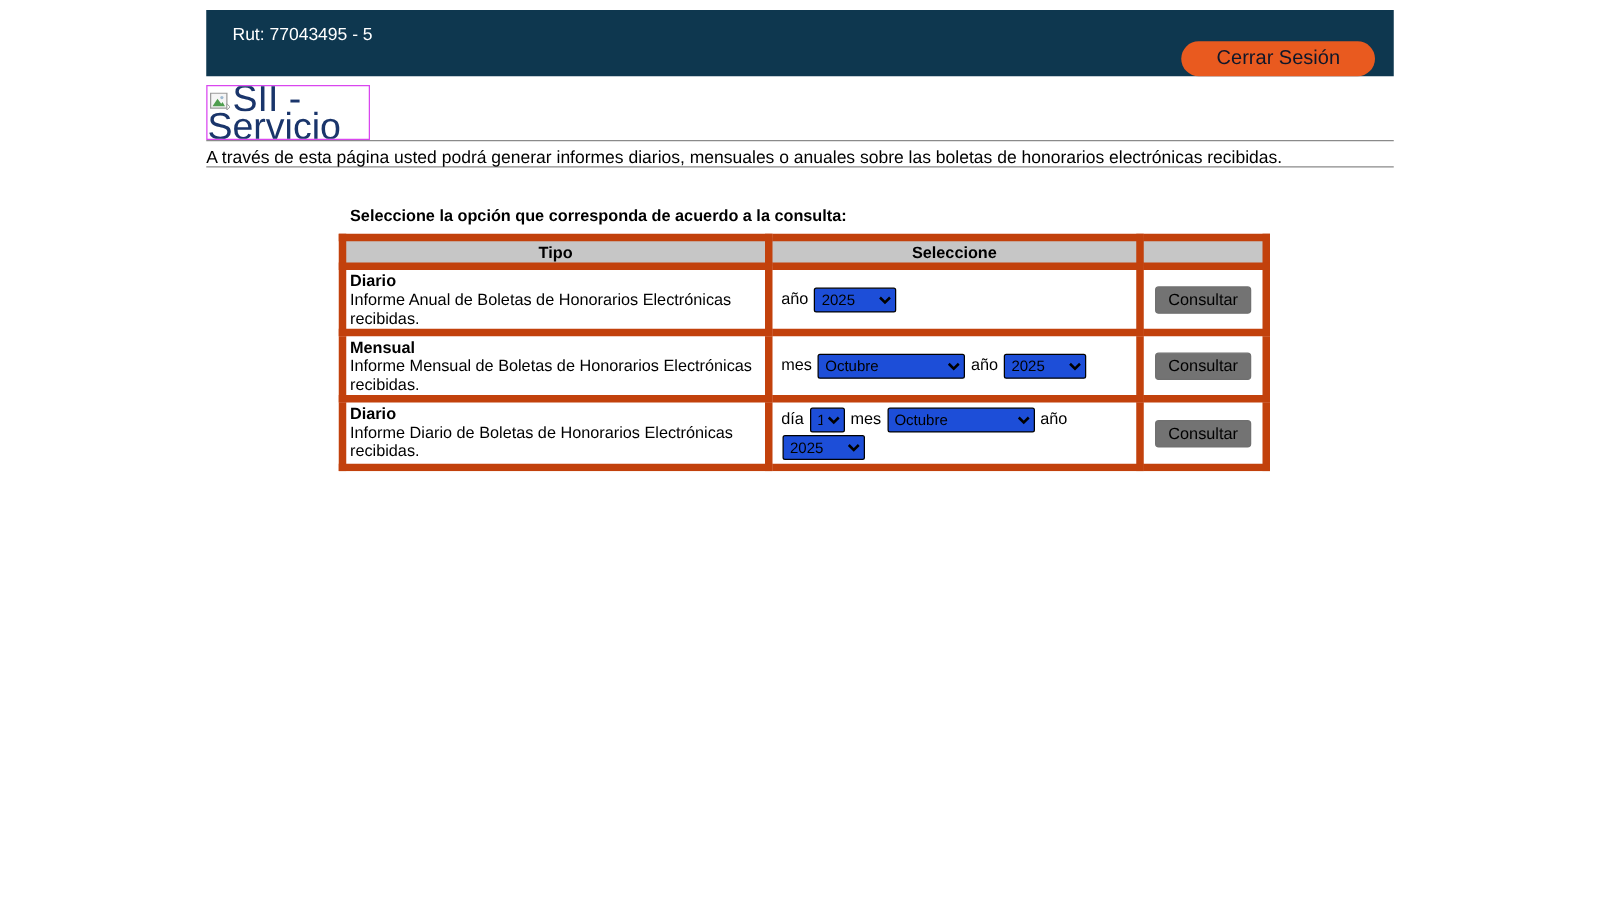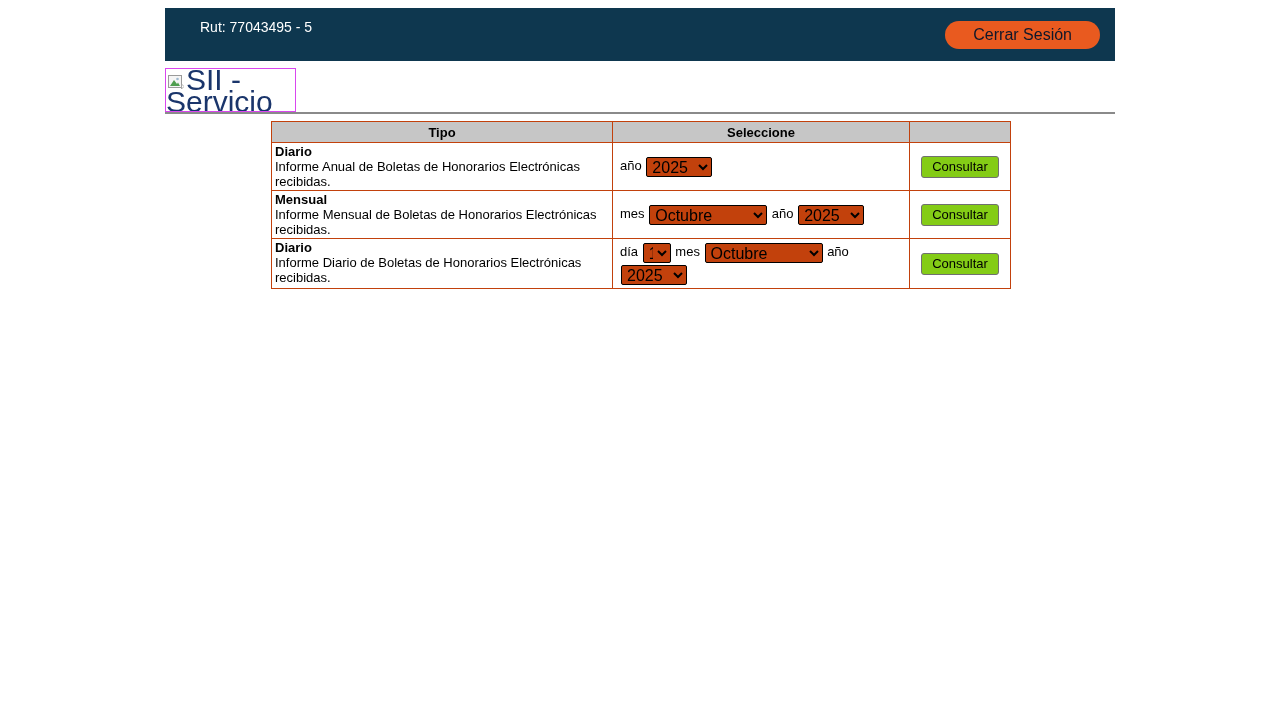--- a/index.html
+++ b/index.html
@@ -8,58 +8,58 @@
     --link-blue:#1f6fa7;
     --alt-text-blue:#1a356b;
     --table-header-bg:#c6c6c6;
   }
   *{box-sizing:border-box;}
   html,body{margin:0;padding:0;background:#fff;}
   body{font-family:"Liberation Sans","DejaVu Sans",sans-serif;color:#000;}
   .container{width:950px;margin:8px auto 0;}
 
   
-  .topbar{height:53px;background:var(--header-bg);display:flex;align-items:center;justify-content:space-between;padding:0 15px 0 35px;}
+  .topbar{height:53px;background:var(--header-bg);display:flex;align-items:flex-end;justify-content:space-between;padding:0 15px 0 21px;}
   .rut{color:#fff;font-size:14px;align-self:flex-start;margin-top:11px;}
   .logout-btn{background:var(--accent-orange);color:#0f172a;border:none;border-radius:14px;height:28px;padding:0 28px;font-size:16px;font-family:inherit;cursor:pointer;}
 
   
   .brandrow{display:flex;justify-content:space-between;align-items:center;margin-top:7px;}
   .logo-box{display:block;width:131px;height:44px;border:1px solid #d946ef;overflow:hidden;color:var(--alt-text-blue);font-size:30px;line-height:22px;text-decoration:none;cursor:pointer;}
   .logo-box .bimg{display:inline-block;vertical-align:baseline;margin:0 2px 0 2px;}
   .mainnav{display:flex;gap:41px;align-items:center;padding-bottom:8px;}
   .mainnav a{color:var(--link-blue);font-size:22px;text-decoration:none;cursor:pointer;}
 
   hr.rule{border:none;border-top:1px solid #8a8a8a;margin:0;}
   .rule-nav{margin-top:12px;}
   .rule-desc{margin-top:24px;}
 
   .page-title{font-size:17px;font-weight:bold;margin:53px 0 0;line-height:20px;}
   .page-desc{font-size:14px;margin:5px 0 0;line-height:15px;}
 
   .prompt{font-size:13px;font-weight:bold;margin:31px 0 0 115px;}
 
   table.consulta{border-collapse:collapse;margin:7px 0 0 106px;table-layout:fixed;width:739px;font-size:13px;}
-  table.consulta th,table.consulta td{border:1px solid #c2410c;}
+  table.consulta th,table.consulta td{border:6px solid #c2410c;}
   table.consulta th{background:var(--table-header-bg);font-weight:bold;height:21px;font-size:13px;padding:1px 2px;}
   .col-tipo{width:341px;}
   .col-sel{width:297px;}
   .col-btn{width:101px;}
   td.tipo{vertical-align:top;padding:1px 3px;line-height:15px;}
   td.tipo .row-title{font-weight:bold;}
   td.sel{vertical-align:middle;padding:2px 2px 2px 7px;line-height:21px;}
   td.act{text-align:center;vertical-align:middle;}
   .r1{height:45px;}
   .r2{height:47px;}
   .r3{height:50px;}
-  select{font-family:inherit;font-size:16px;height:20px;border:1px solid #000;border-radius:2px;background:#c2410c;padding:0 1px;margin:1px 1px;vertical-align:middle;}
+  select{font-family:inherit;font-size:12px;height:20px;border:1px solid #000;border-radius:2px;background:#1d4ed8;padding:0 1px;margin:1px 1px;vertical-align:middle;}
   .sel-dia{width:28px;}
   .sel-mes{width:118px;}
   .sel-ano{width:66px;}
-  .consultar-btn{font-family:inherit;font-size:13px;background:#84cc16;border:1px solid #707070;border-radius:3px;height:22px;padding:0 10px;cursor:pointer;color:#000;}
+  .consultar-btn{font-family:inherit;font-size:13px;background:#737373;border:1px solid #707070;border-radius:3px;height:22px;padding:0 10px;cursor:pointer;color:#000;}
 </style>
 </head>
 <body>
 
 <div class="container">
 
   <div class="topbar">
     <span class="rut">Rut: 77043495 - 5</span>
     <button class="logout-btn">Cerrar Sesión</button>
   </div>
@@ -70,23 +70,25 @@
         <rect x="0.5" y="0.5" width="13" height="12" fill="#f5f5f5" stroke="#9a9a9a"></rect>
         <polygon points="2,11 6,5 9,9 10,7.5 12,11" fill="#4f9e4f"></polygon>
         <circle cx="9.5" cy="4" r="1.3" fill="#9fbad1"></circle>
         <polygon points="13.5,9 16,11.5 13.5,14" fill="#ffffff" stroke="#9a9a9a" stroke-width="0.8"></polygon>
       </svg><span>SII - Servicio de</span>
     </a>
   </div>
 
   <hr class="rule rule-nav">
 
+  <p class="page-desc">A través de esta página usted podrá generar informes diarios, mensuales o anuales sobre las boletas de honorarios electrónicas recibidas.</p>
 
   <hr class="rule rule-desc">
 
+  <p class="prompt">Seleccione la opción que corresponda de acuerdo a la consulta:</p>
 
   <table class="consulta">
     <colgroup>
         <col class="col-tipo">
         <col class="col-sel">
         <col class="col-btn">
       </colgroup>
     <thead>
       <tr>
         <th>Tipo</th>

